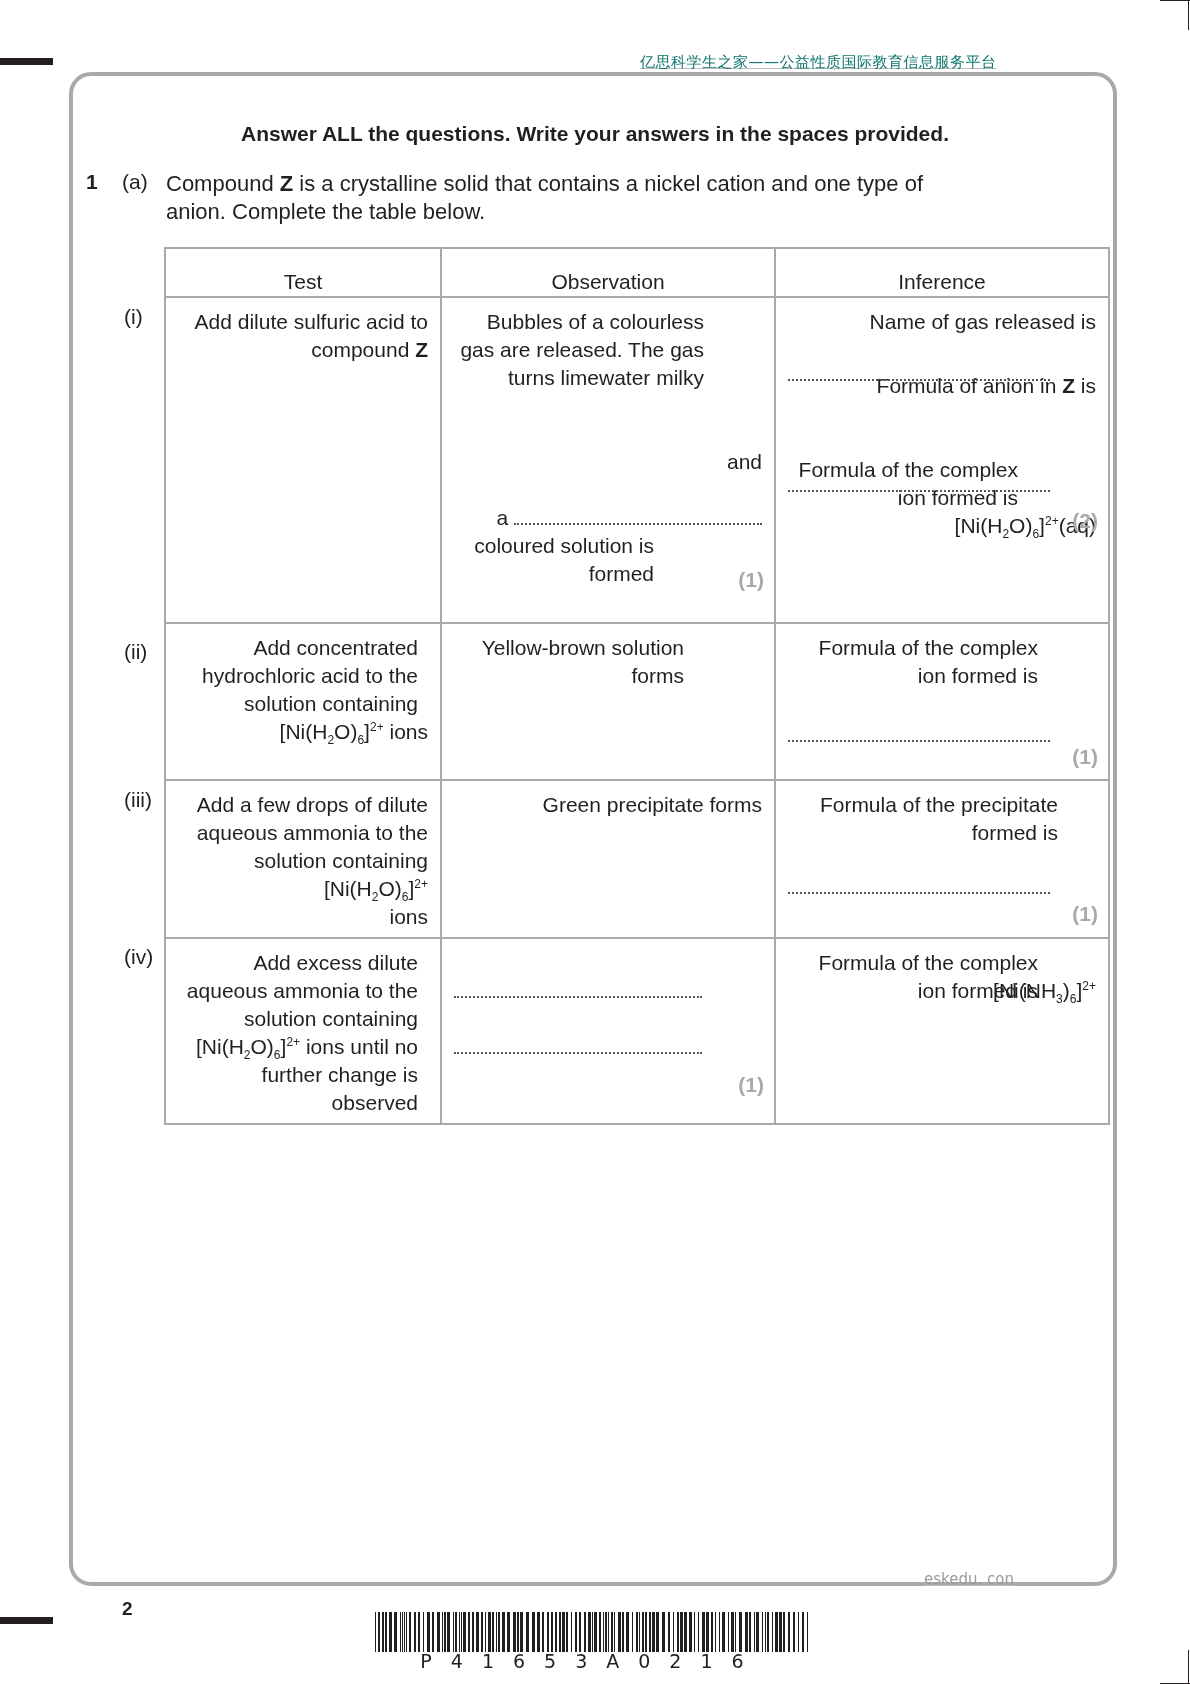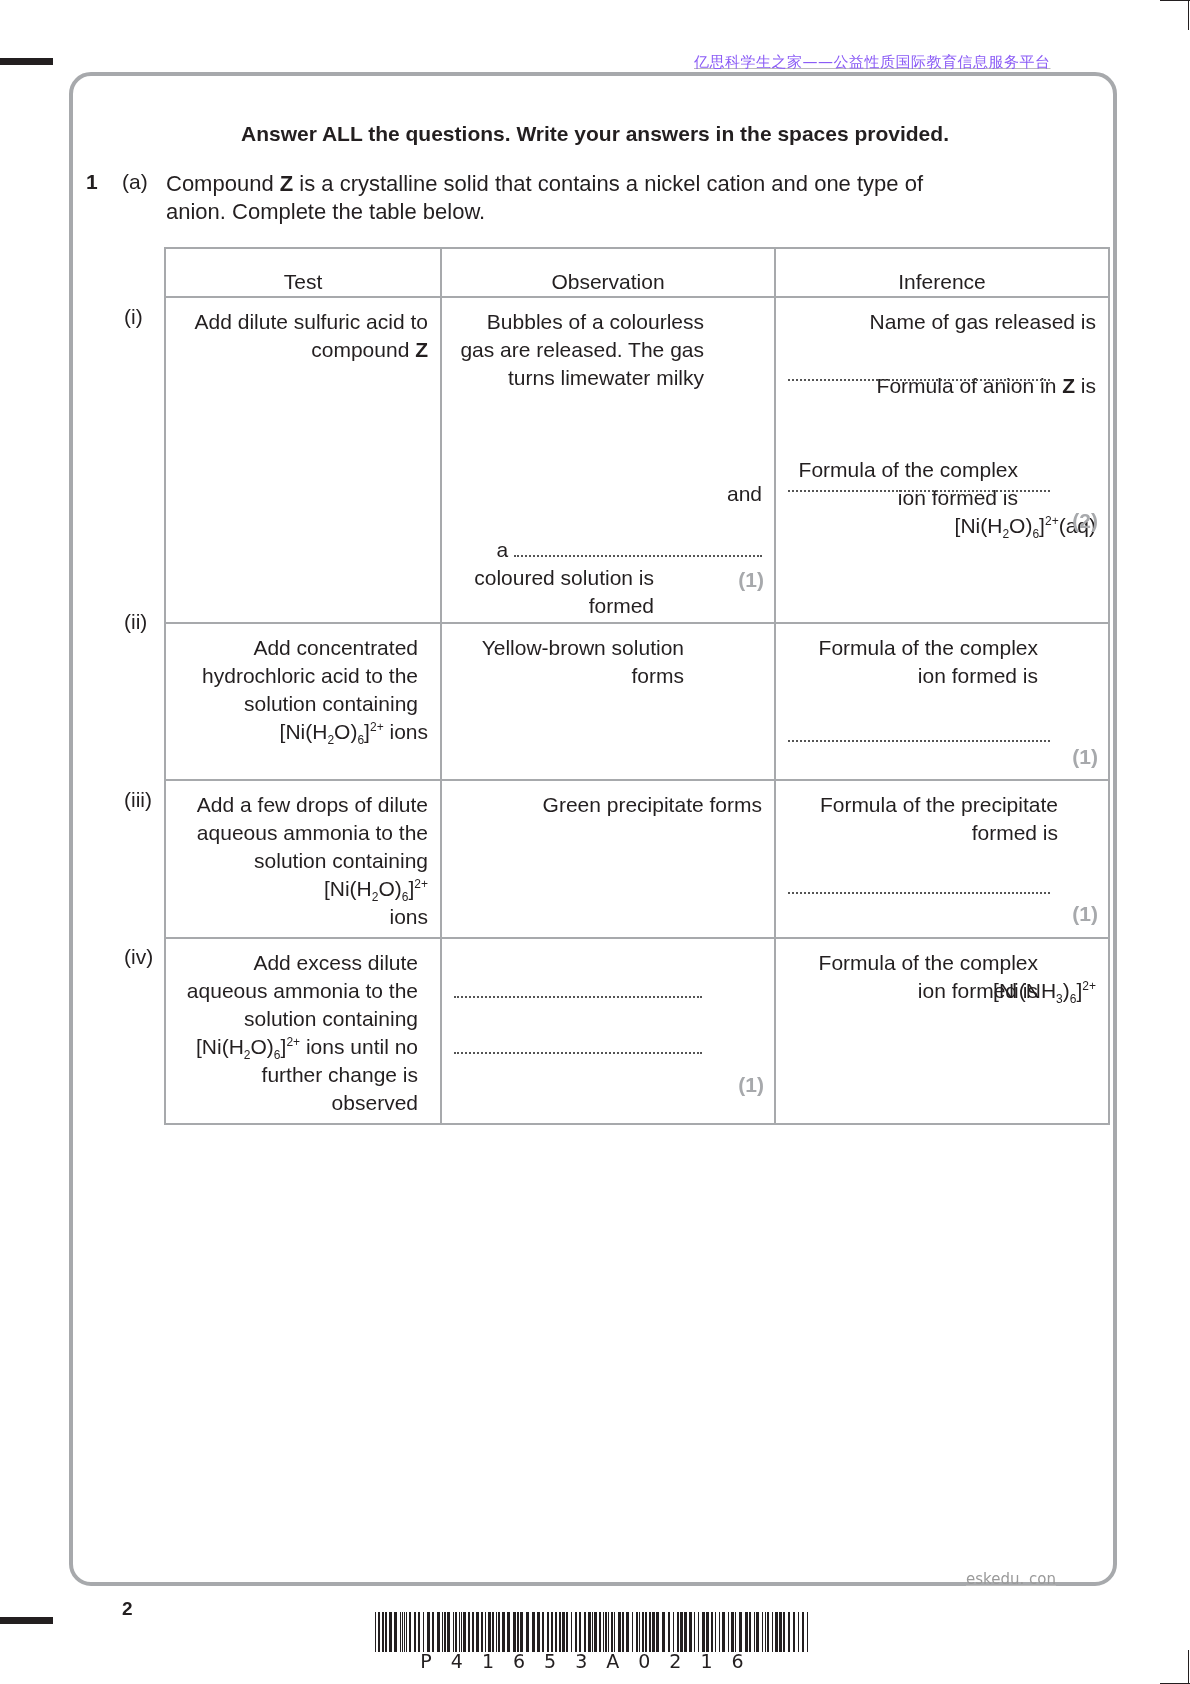--- a/index.html
+++ b/index.html
@@ -10,30 +10,30 @@
   }
   .crop-mark { position: absolute; background: #231f20; }
   .crop-tl { left: 0; top: 58px; width: 53px; height: 7px; }
   .crop-bl { left: 0; top: 1617px; width: 53px; height: 7px; }
   .crop-tr-h { left: 1160px; top: 0; width: 30px; height: 1px; }
   .crop-tr-v { left: 1188px; top: 0; width: 1px; height: 30px; }
   .crop-br-h { left: 1160px; top: 1683px; width: 30px; height: 1px; }
   .crop-br-v { left: 1188px; top: 1650px; width: 1px; height: 34px; }
 
   .watermark-top {
-    position: absolute; left: 694px; top: 53px; font-size: 15px; color: #8b5cf6;
+    position: absolute; left: 640px; top: 53px; font-size: 15px; color: #0f766e;
     font-family: "DejaVu Sans", sans-serif; letter-spacing: 0.5px;
     text-decoration: underline; text-decoration-color: #bbb;
   }
   .frame {
     position: absolute; left: 69px; top: 72px; width: 1048px; height: 1514px;
     border: 4px solid #a7a9ac; border-radius: 22px; box-sizing: border-box;
   }
   .watermark-bottom {
-    position: absolute; left: 966px; top: 1570px; font-size: 15px; color: #9a9a9a;
+    position: absolute; left: 924px; top: 1570px; font-size: 15px; color: #9a9a9a;
     font-family: "DejaVu Sans", sans-serif; text-decoration: underline; text-decoration-color: #bbb;
   }
 
   .instruction {
     position: absolute; left: 0; width: 1190px; top: 122px; text-align: center;
     font-size: 21px; font-weight: bold;
   }
   .qnum { position: absolute; left: 86px; top: 170px; font-size: 21px; font-weight: bold; }
   .qpart { position: absolute; left: 122px; top: 170px; font-size: 21px; }
   .qtext { position: absolute; left: 166px; top: 170px; width: 820px; font-size: 22px; line-height: 28px; }
@@ -84,39 +84,39 @@
 <div class="frame"></div>
 <div class="watermark-bottom">eskedu. con</div>
 
 <div class="instruction">Answer ALL the questions.  Write your answers in the spaces provided.</div>
 
 <div class="qnum">1</div>
 <div class="qpart">(a)</div>
 <div class="qtext"><span>Compound </span><b>Z</b><span> is a crystalline solid that contains a nickel cation and one type of anion.  Complete the table below.</span></div>
 
 <div class="row-label" style="top:305px">(i)</div>
-<div class="row-label" style="top:610px">(ii)</div>
+<div class="row-label" style="top:640px">(ii)</div>
 <div class="row-label" style="top:788px">(iii)</div>
 <div class="row-label" style="top:945px">(iv)</div>
 
 <table class="obs">
   <tbody>
       <tr>
     <th class="col-test">Test</th>
     <th class="col-obs">Observation</th>
     <th class="col-inf">Inference</th>
   </tr>
 
   <tr style="height:326px">
     <td>
       <span>Add dilute sulfuric acid to compound </span><b>Z</b>
     </td>
     <td>
       <div style="width:250px">Bubbles of a colourless gas are released. The gas turns limewater milky</div>
-      <div style="margin-top:88px">and</div>
+      <div style="margin-top:56px">and</div>
       <div style="margin-top:28px">
         <span>a</span>
         <span class="dots" style="width:248px"></span>
       </div>
       <div style="width:200px">coloured solution is formed</div>
       <span class="mark" style="top:268px">(1)</span>
     </td>
     <td>
       <div>Name of gas released is</div>
       <div class="dotline" style="top:81px"></div>

